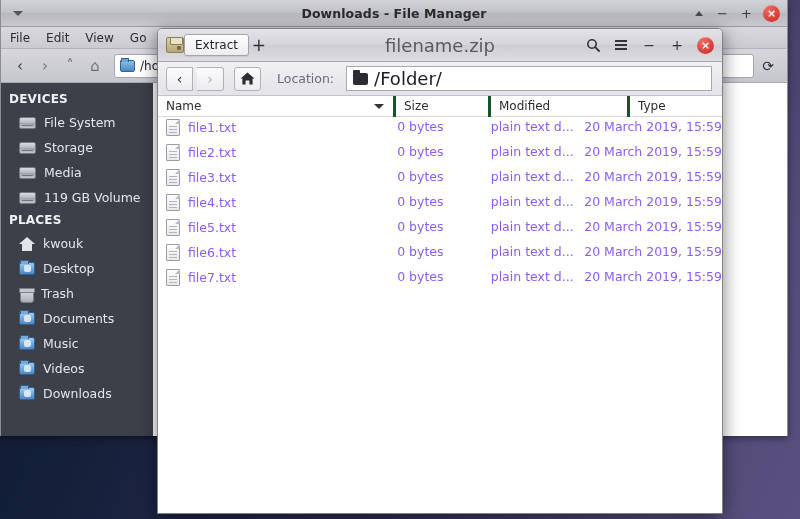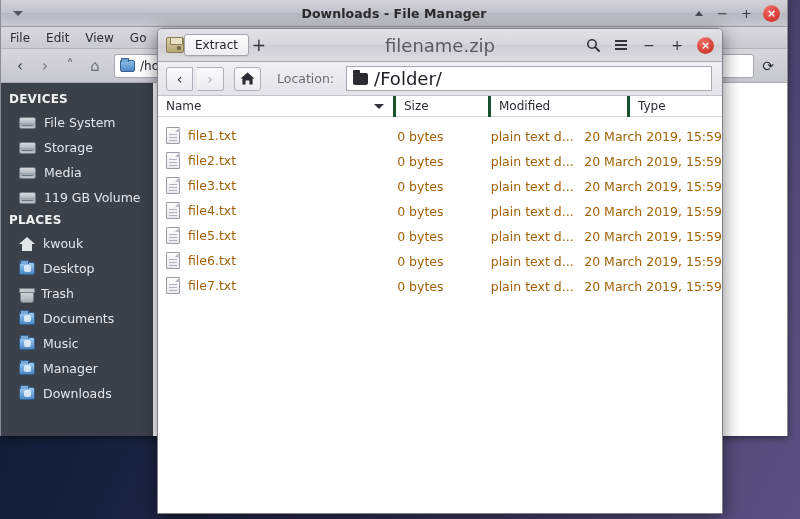--- a/index.html
+++ b/index.html
@@ -206,21 +206,21 @@
   .colhdr + .colhdr { border-left: 3px solid #14532d; }
   .col-name { width: 235px; }
   .col-size { width: 95px; }
   .col-type { width: 95px; }
   .col-mod  { flex: 1; }
   .sort-arrow { position: absolute; right: 9px; top: 50%; margin-top: -2px;
     width: 0; height: 0; border-left: 5px solid transparent; border-right: 5px solid transparent;
     border-top: 5px solid #33333b; }
 
   #zip-filelist { background: #fff; padding-top: 2px; }
-  .frow { height: 25px; display: flex; align-items: flex-end; font-size: 12.5px; color: #a16207; }
+  .frow { height: 25px; display: flex; align-items: flex-start; font-size: 12.5px; color: #8b5cf6; }
   .fcell { display: flex; align-items: center; }
   .fcell.name { width: 235px; padding-left: 8px; gap: 8px; }
   .fcell.size { width: 95px; padding-left: 8px; }
   .fcell.type { width: 95px; padding-left: 8px; white-space: nowrap; overflow: hidden; }
   .fcell.mod  { flex: 1; padding-left: 8px; white-space: nowrap; }
   .ico-textdoc { width: 14px; height: 17px; flex: none; position: relative;
     background: linear-gradient(to bottom, #fdfdfd, #eaeaee);
     border: 1px solid #9b9ba4; border-radius: 1px; }
   .ico-textdoc::before { content: ""; position: absolute; right: -1px; top: -1px;
     border-left: 5px solid transparent; border-bottom: 5px solid #b9b9c1; }
@@ -311,21 +311,21 @@
       <div class="sb-item">
         <span class="ico-folder">
             <i class="dot"></i>
           </span>
         <span>Music</span>
       </div>
       <div class="sb-item">
         <span class="ico-folder">
             <i class="dot"></i>
           </span>
-        <span>Manager</span>
+        <span>Videos</span>
       </div>
       <div class="sb-item">
         <span class="ico-folder">
             <i class="dot"></i>
           </span>
         <span>Downloads</span>
       </div>
     </div>
 
     <div id="fm-content"></div>

